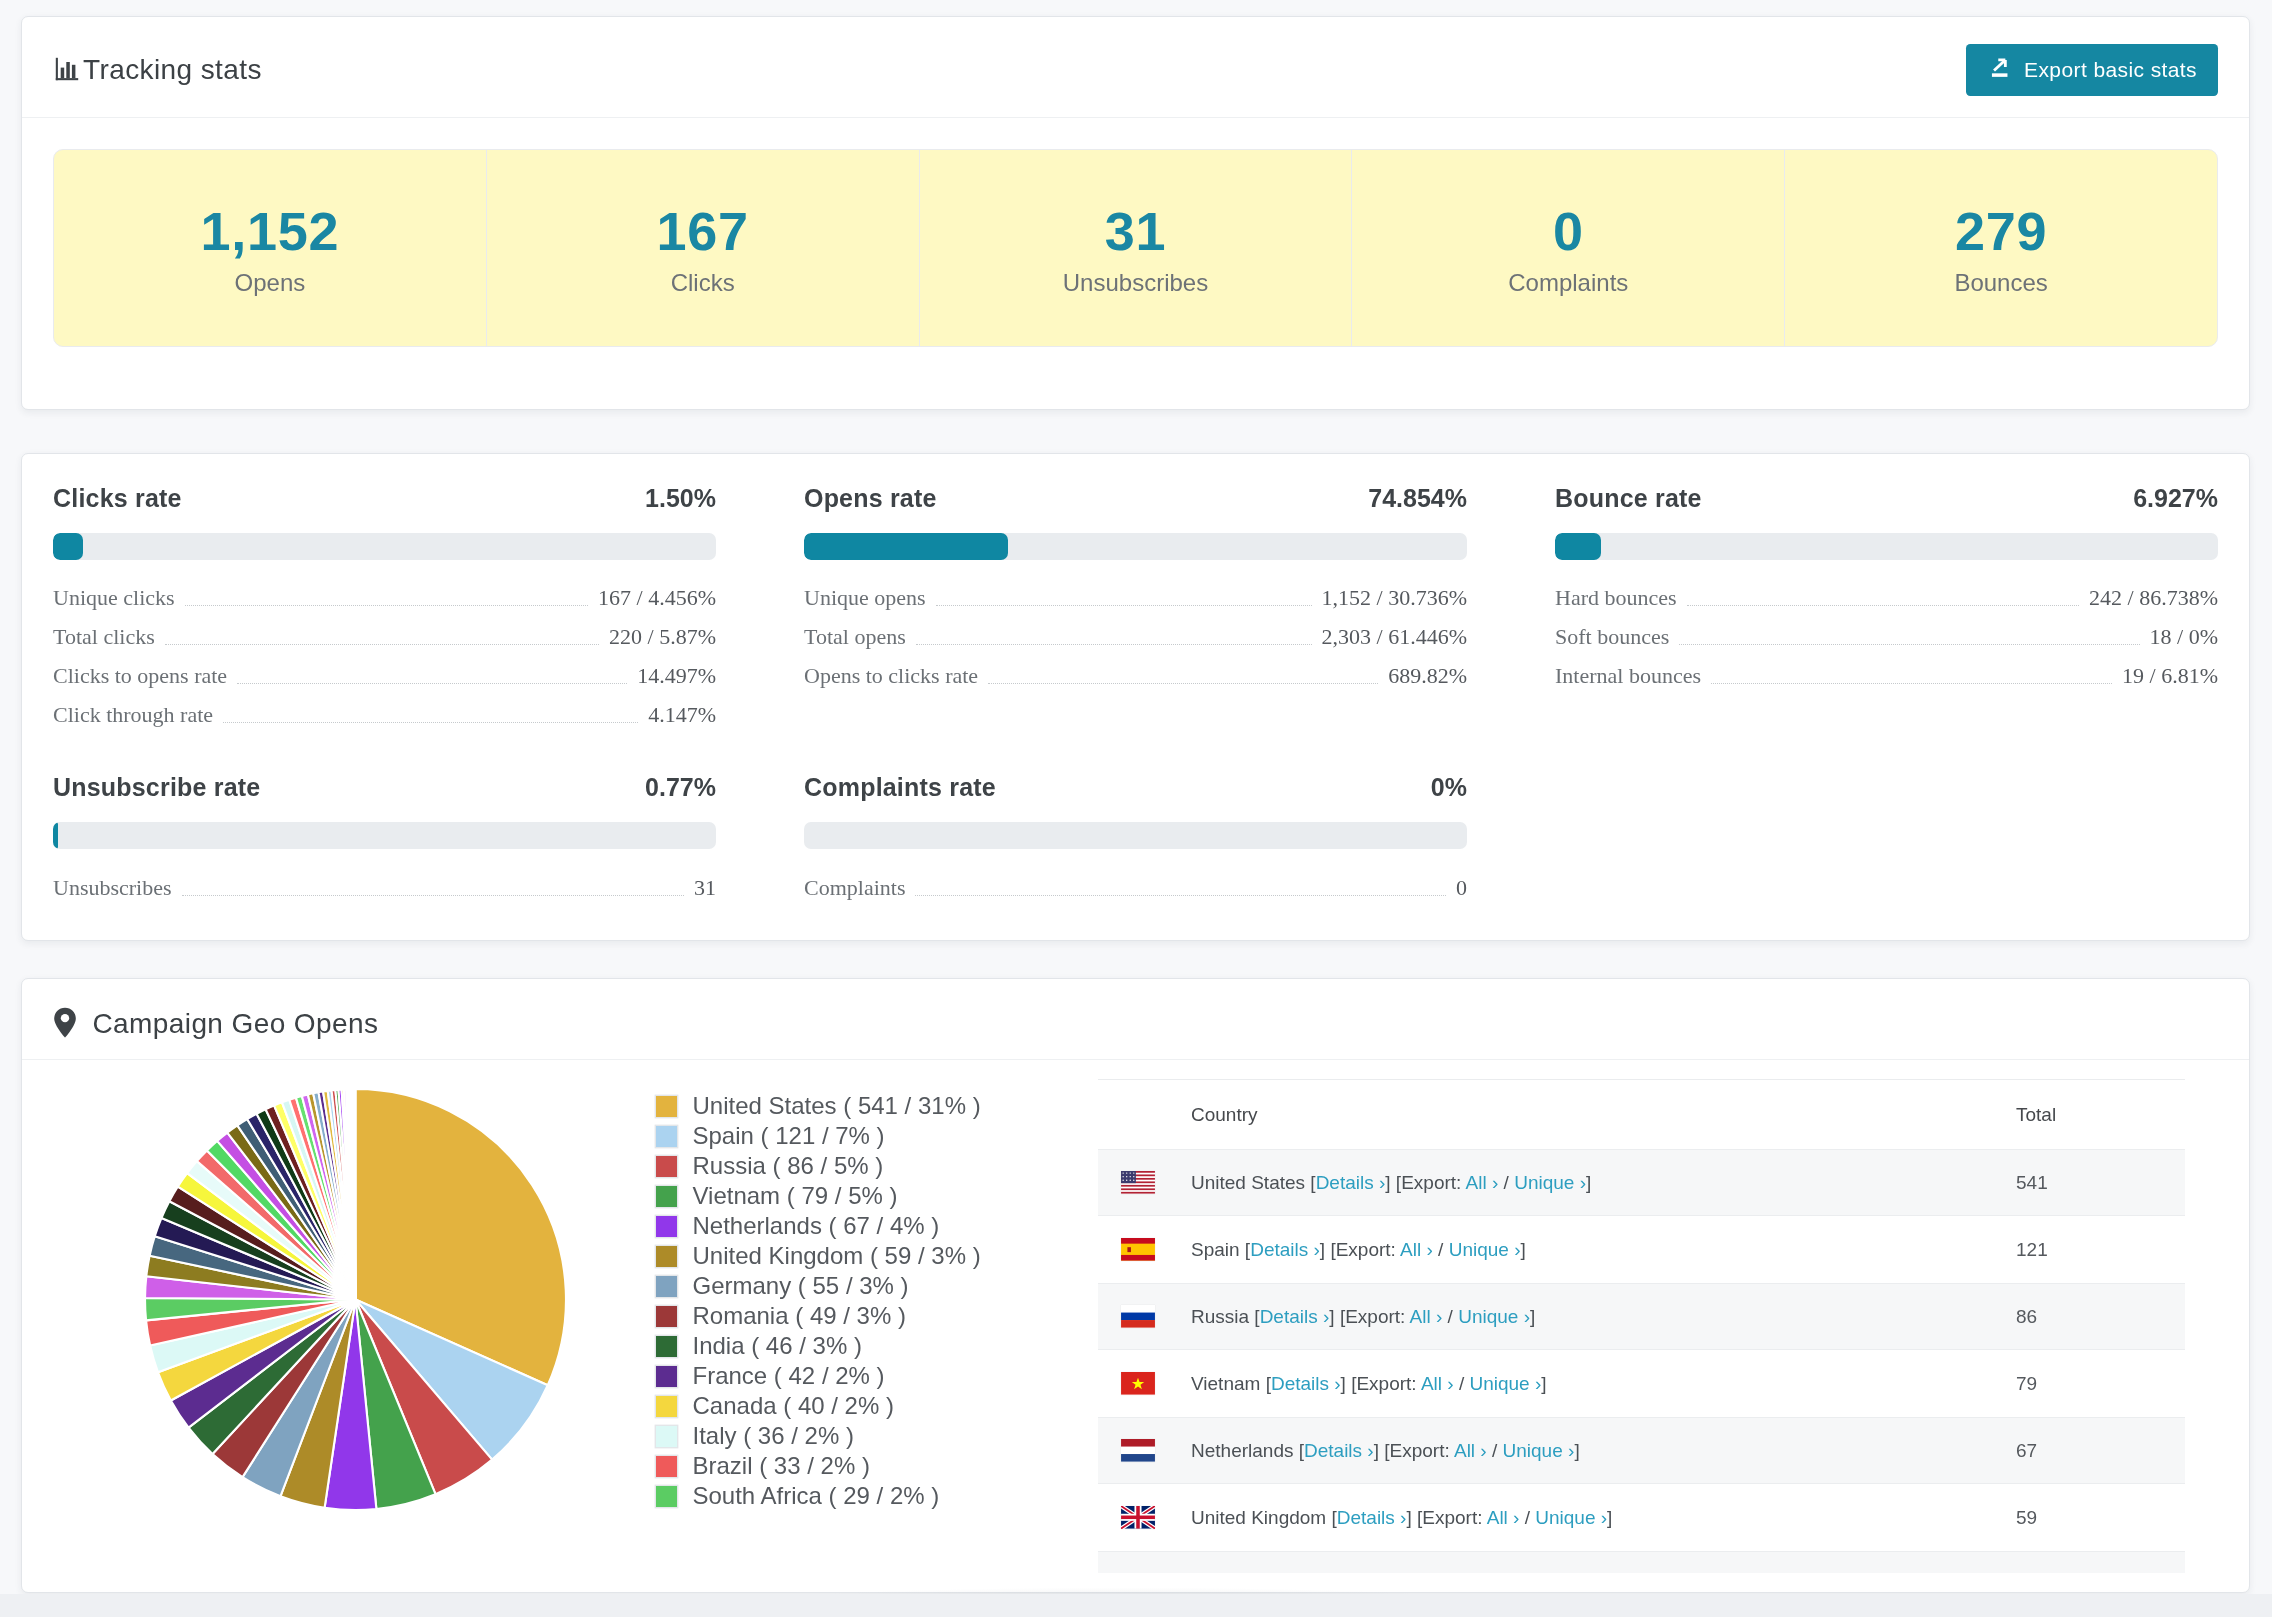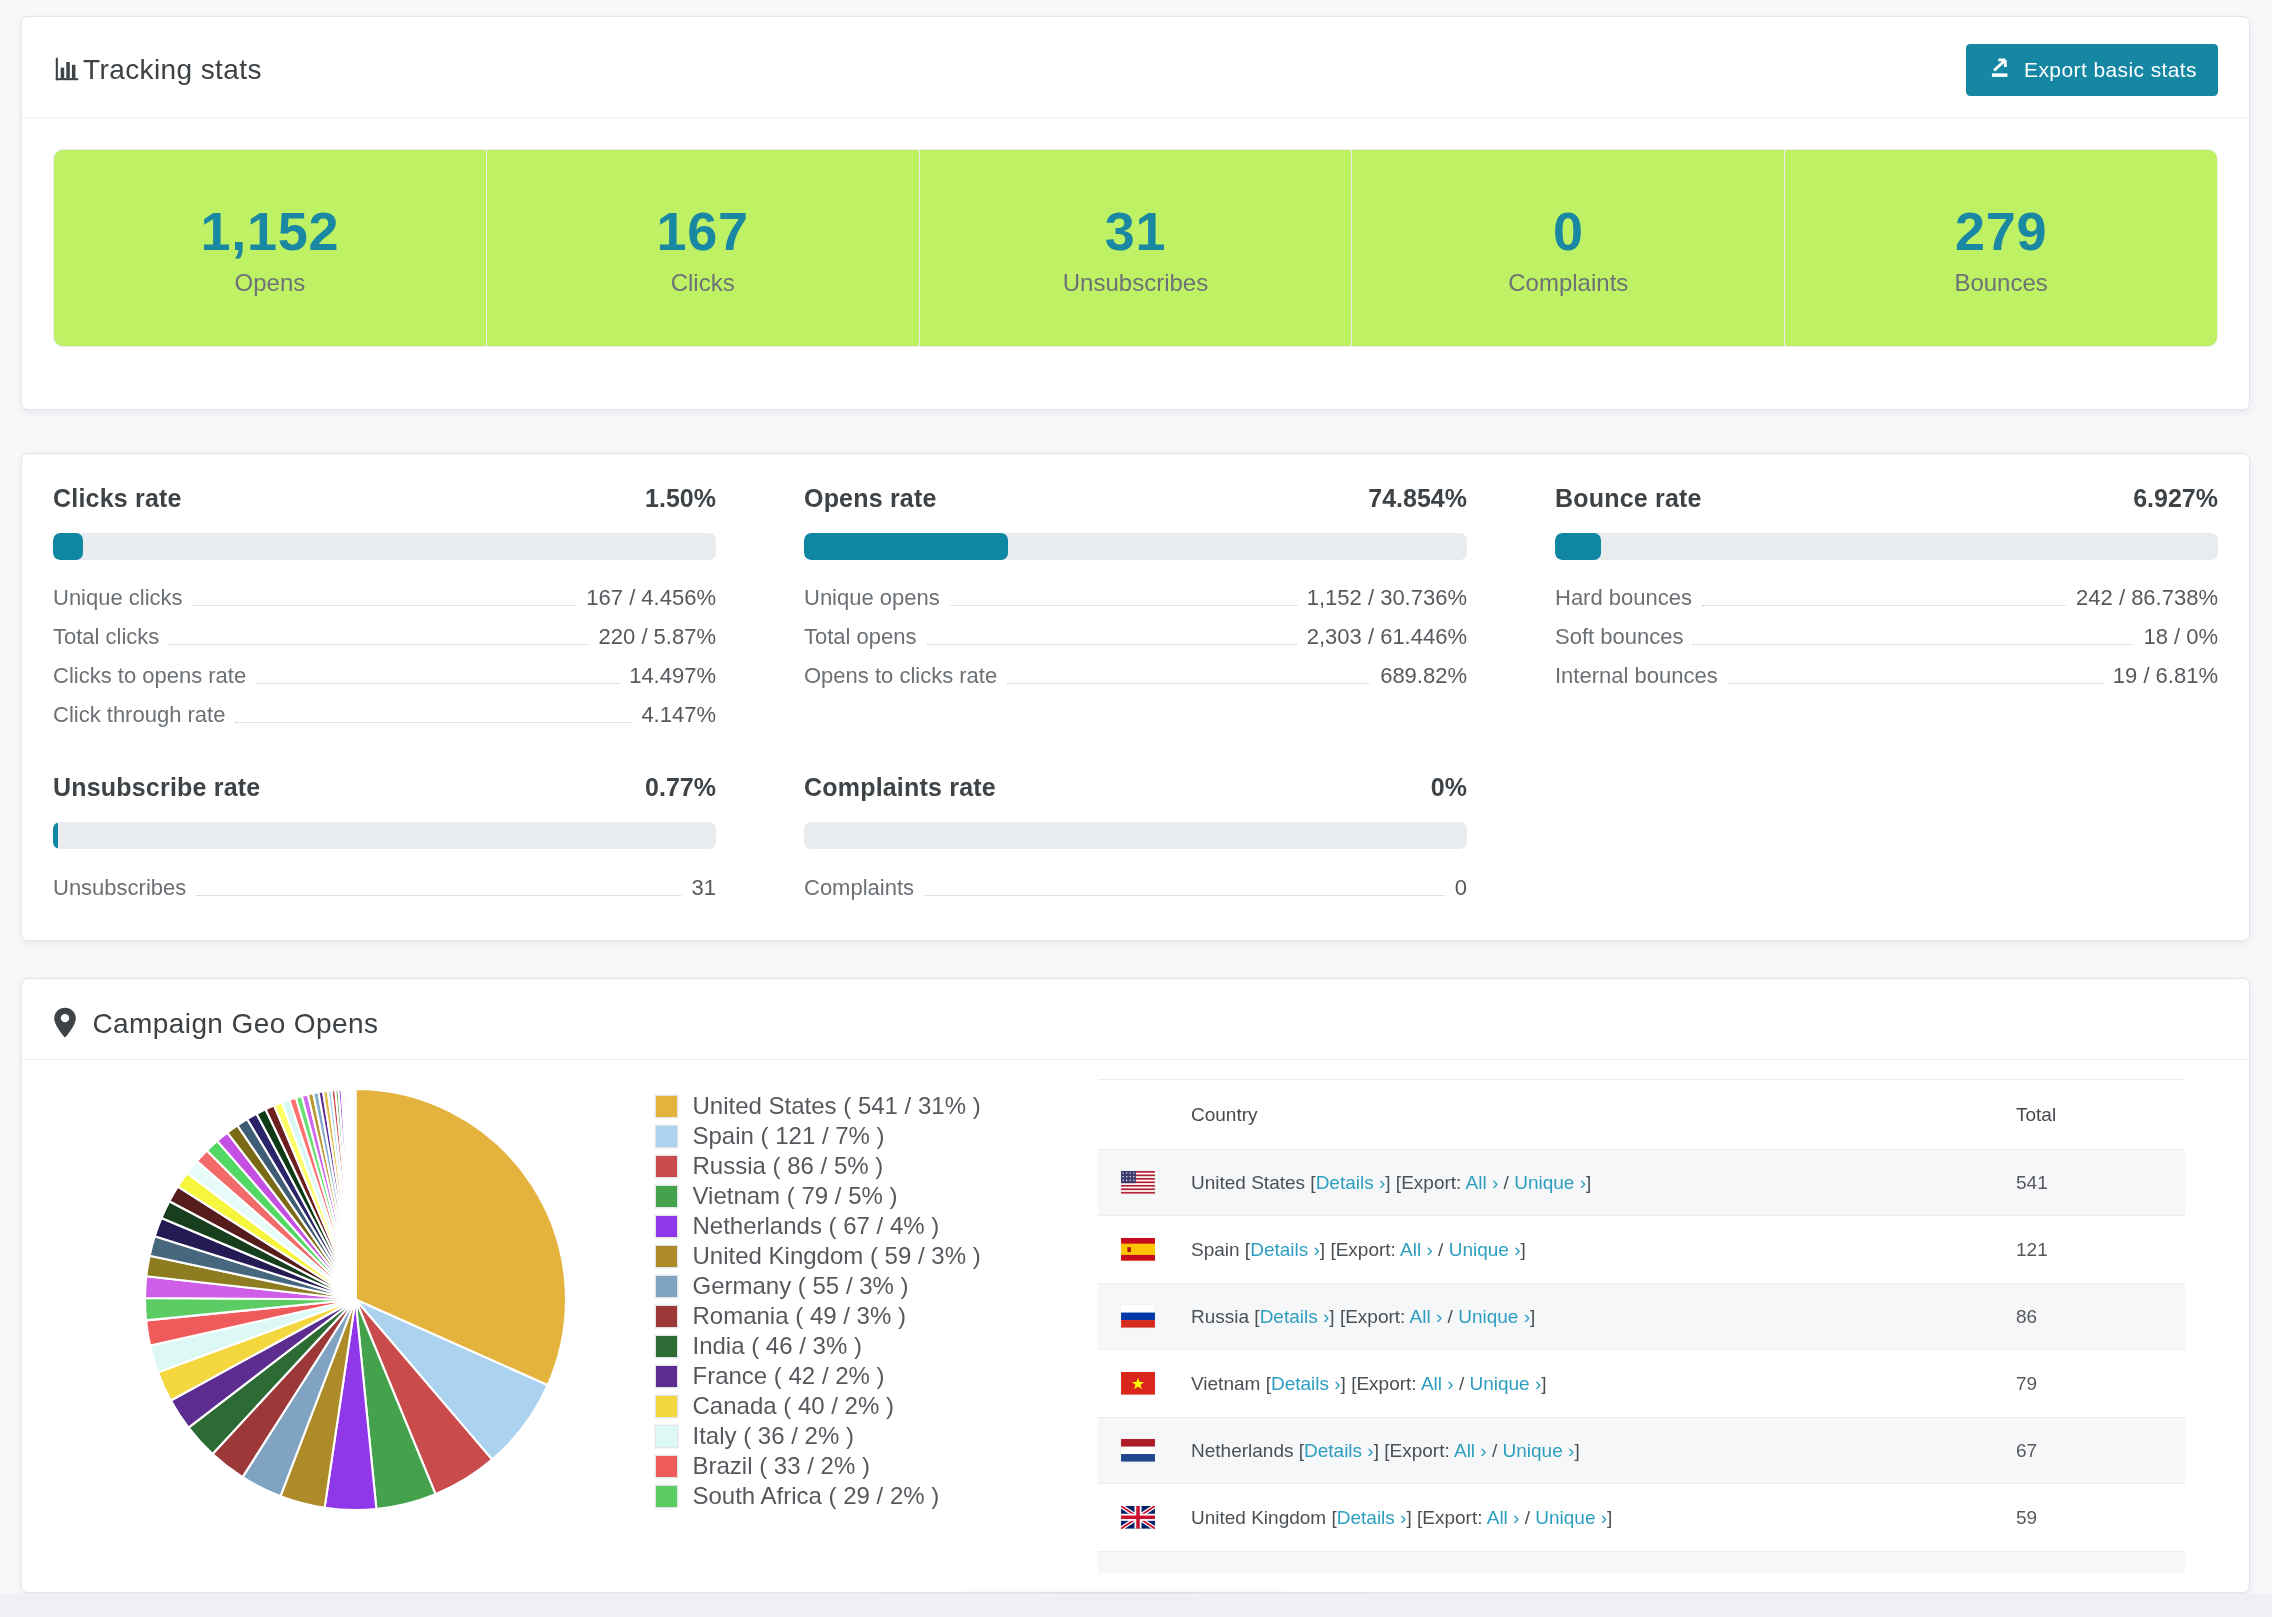--- a/index.html
+++ b/index.html
@@ -11,38 +11,38 @@
   
   #card-tracking { top:15.5px; height:394px; }
   .card-head { display:flex; align-items:center; justify-content:space-between;
     padding:27px 31px 21px 31px; border-bottom:1.4px solid #eef0f2; }
   .head-left { display:flex; align-items:center; gap:2px; }
   .head-title { font-size:28px; color:#3c4145; letter-spacing:0.4px; }
   .btn-teal { display:flex; align-items:center; gap:11.3px; background:#1587a2;
     color:#fff; font-size:21px; padding:11.3px 21px; border:none; border-radius:4.2px;
     cursor:pointer; letter-spacing:0.4px; }
   .stats-row { margin:31px 31px 0 31px; height:198px; display:flex;
-    border:1.4px solid #e9ebee; border-radius:10px; background:#bef264; }
+    border:1.4px solid #e9ebee; border-radius:10px; background:#fef9c3; }
   .stat-cell { flex:1; display:flex; flex-direction:column; align-items:center;
     justify-content:center; border-left:1.4px solid #e9ebee; }
   .stat-cell:first-child { border-left:none; }
   .stat-value { font-size:54px; font-weight:bold; color:#1a87a3; letter-spacing:0.7px; }
   .stat-label { font-size:24px; color:#6d7277; margin-top:7px; }
   
   #card-rates { top:453px; height:488px; padding:30px 31px; }
   #rates-grid { display:grid; grid-template-columns:repeat(3,1fr);
     column-gap:88px; row-gap:45px; }
   .rate-title-row { display:flex; justify-content:space-between; align-items:baseline; }
   .rate-title { font-size:25px; font-weight:bold; color:#3e4347; letter-spacing:0.2px; }
   .rate-value { font-size:25px; font-weight:bold; color:#3e4347; }
   .bar { margin-top:20px; height:27px; background:#e9ecef; border-radius:7px;
     overflow:hidden; }
   .bar-fill { height:100%; background:#0f87a2; border-radius:7px; }
   .rate-rows { margin-top:25.4px; }
-  .rate-row { display:flex; align-items:flex-end; margin-top:13px; }
+  .rate-row { display:flex; align-items:flex-end; margin-top:13px;font-family:Liberation Serif, serif; }
   .rate-row .lbl { font-size:22px; color:#6b7075; white-space:nowrap; }
   .rate-row .leader { flex:1; border-bottom:1.4px dotted #c6cacd; margin:0 10px 5px 10px; }
   .rate-row .val { font-size:22px; color:#55595e; white-space:nowrap; }
   
   #card-geo { top:978px; height:615px; overflow:hidden; }
   #geo-head { padding:28px 31px 18.4px 31px; border-bottom:1.4px solid #eef0f2;
     display:flex; align-items:center; gap:15.5px; }
   #pie-wrap { position:absolute; left:116px; top:103px; width:435px; height:435px; }
   #legend { position:absolute; left:634px; top:112px; list-style:none; }
   #legend li { display:flex; align-items:center; height:30px; }

